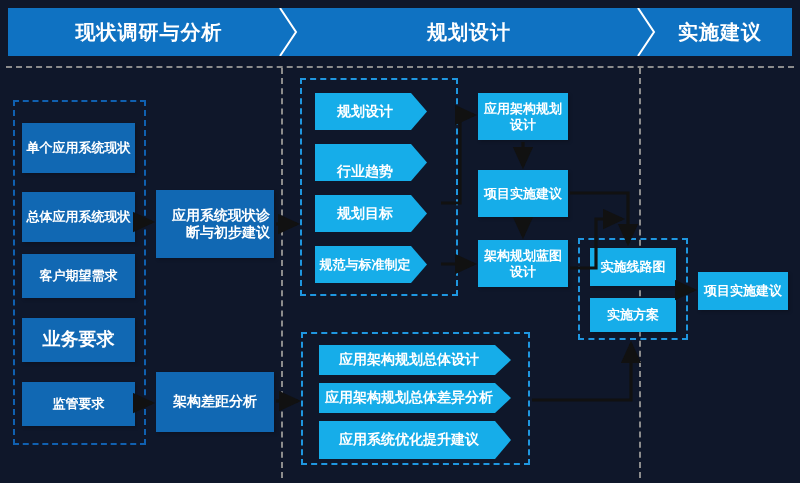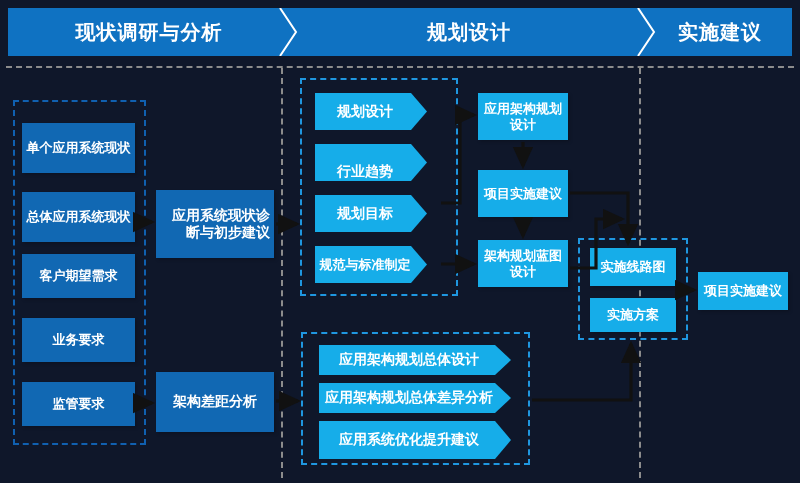--- a/index.html
+++ b/index.html
@@ -75,21 +75,21 @@
 
   <div class="box navy" style="left:22px;top:123px;width:113px;height:50px;font-size:13px;">
     <span class="t">单个应用系统现状</span>
   </div>
   <div class="box navy" style="left:22px;top:192px;width:113px;height:50px;font-size:13px;">
     <span class="t">总体应用系统现状</span>
   </div>
   <div class="box navy" style="left:22px;top:254px;width:113px;height:44px;font-size:13px;">
     <span class="t">客户期望需求</span>
   </div>
-  <div class="box navy" style="left:22px;top:318px;width:113px;height:44px;font-size:13px;">
+  <div class="box navy" style="left:22px;top:318px;width:113px;height:44px;font-size:18px;">
     <span class="t">业务要求</span>
   </div>
   <div class="box navy" style="left:22px;top:382px;width:113px;height:44px;font-size:13px;">
     <span class="t">监管要求</span>
   </div>
 
   <div class="box navy" style="left:156px;top:190px;width:118px;height:68px;font-size:14px;">
     <span class="t">应用系统现状诊断与初步建议</span>
   </div>
   <div class="box navy" style="left:156px;top:372px;width:118px;height:60px;font-size:14px;">

